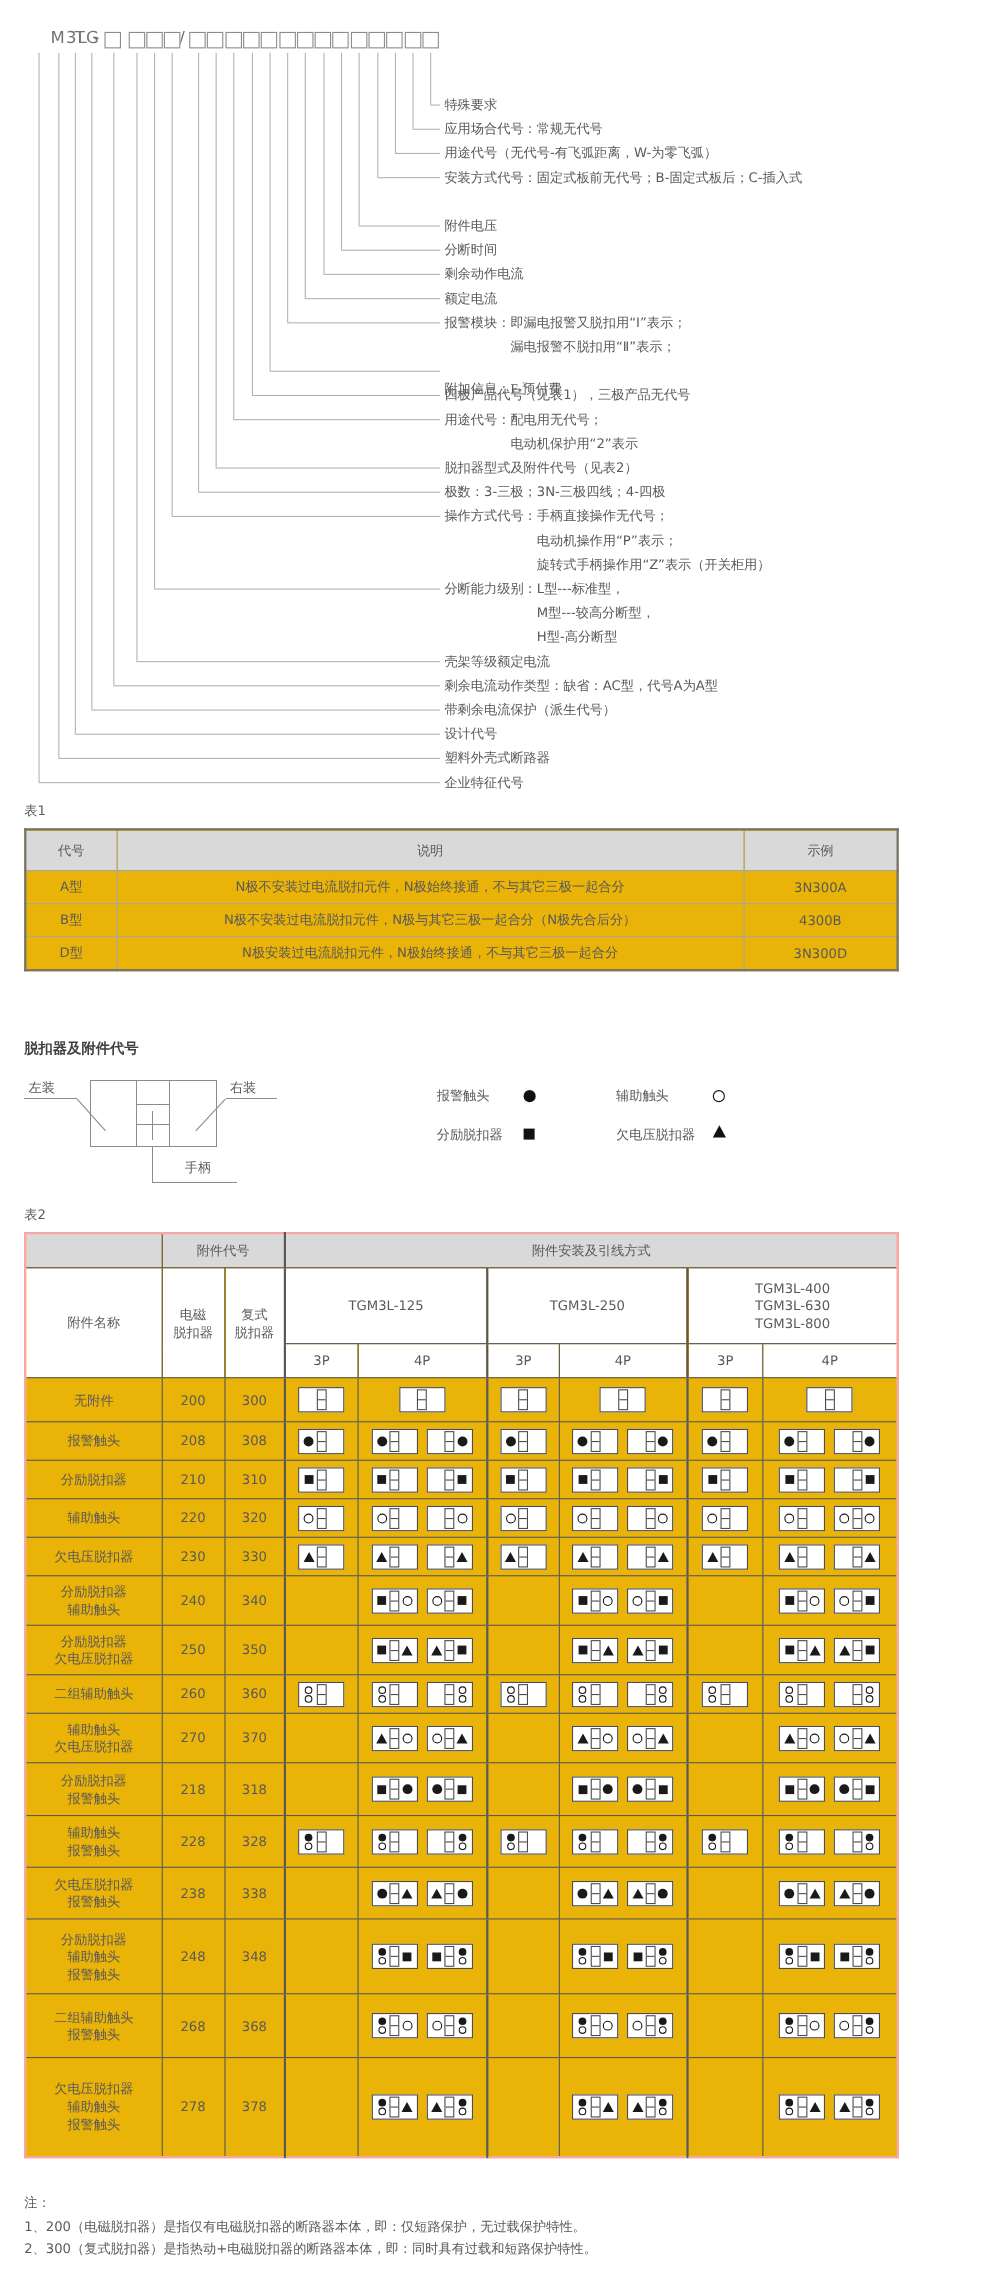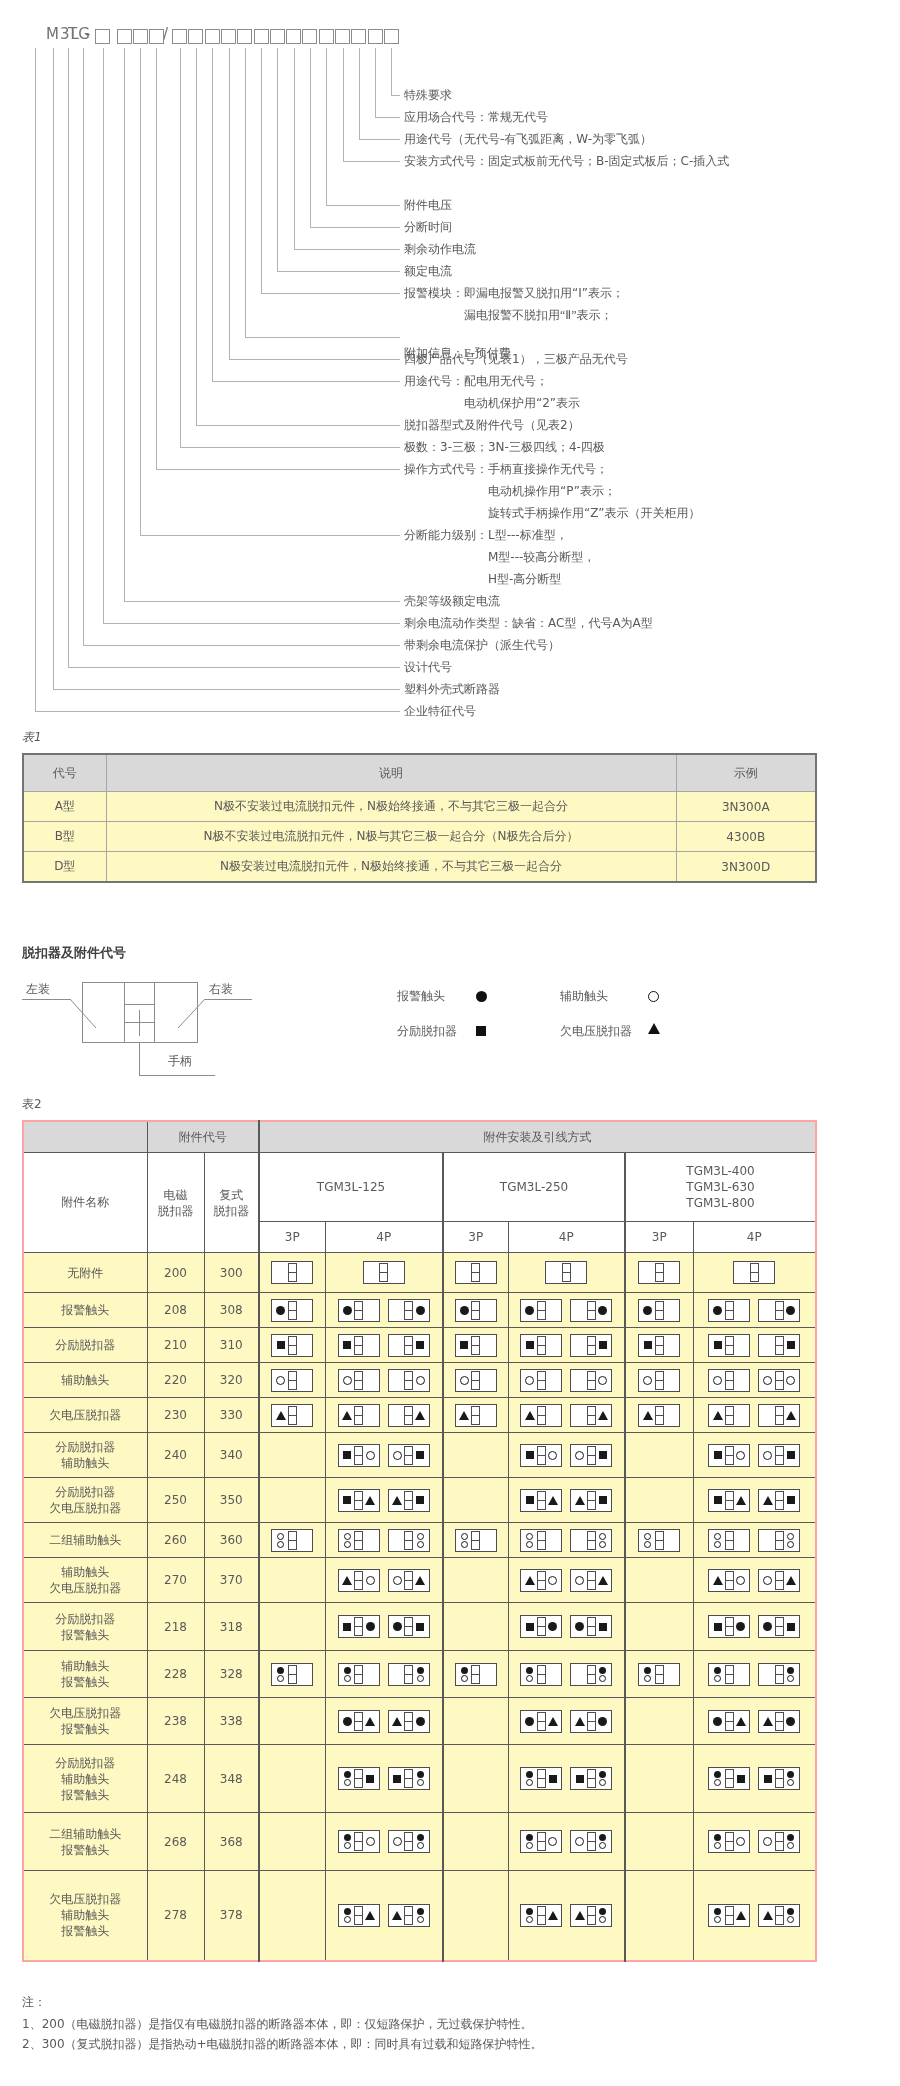--- a/index.html
+++ b/index.html
@@ -5,21 +5,21 @@
   html,body{margin:0;padding:0;background:#fff;}
   #canvas{position:relative;width:900px;height:2086px;background:#fff;overflow:hidden;
           font-family:"DejaVu Sans","Liberation Sans",sans-serif;color:#595959;}
   .vline{position:absolute;width:1px;background:#b3b3b3;}
   .hline{position:absolute;height:1px;background:#b3b3b3;}
   .treelabel{position:absolute;font-size:12px;line-height:22px;white-space:pre;color:#595959;}
   .codeletter{position:absolute;top:25px;font-size:15px;color:#737373;letter-spacing:1px;}
   .codebox{position:absolute;top:29px;width:13px;height:13px;border:1px solid #8c8c8c;background:#fff;}
   .seclabel{position:absolute;font-size:12px;color:#595959;}
   .sectitle{position:absolute;font-size:13px;font-weight:bold;color:#404040;}
-  table{border-collapse:collapse;table-layout:fixed;background:#fef9c3;}
+  table{border-collapse:collapse;table-layout:fixed;background:#eab308;}
   #t1{position:absolute;left:22px;top:753px;width:793px;border:2px solid #737373;}
   #t1 th,#t1 td{border:1px solid #a6a6a6;font-size:12px;color:#595959;text-align:center;font-weight:normal;overflow:hidden;}
   #t1 thead th{background:#d9d9d9;height:34px;}
   #t1 td{height:27px;}
   #t2{position:absolute;left:22px;top:1120px;width:793px;border:2px solid #fca5a5;}
   #t2 th,#t2 td{border:1px solid #595959;font-size:12px;color:#595959;text-align:center;font-weight:normal;
                 vertical-align:middle;overflow:hidden;}
   #t2 .ghead{background:#d9d9d9;height:28px;}
   #t2 .h2{height:66px;background:#fff;}
   #t2 .h3{height:28px;background:#fff;}
@@ -112,21 +112,21 @@
     <div class="treelabel" style="left: 404px; top: 216px;">分断时间</div>
     <div class="vline" style="left: 294px; top: 48px; height: 201px;"></div>
     <div class="hline" style="left: 294px; top: 249px; width: 106px;"></div>
     <div class="treelabel" style="left: 404px; top: 238px;">剩余动作电流</div>
     <div class="vline" style="left: 277px; top: 48px; height: 223px;"></div>
     <div class="hline" style="left: 277px; top: 271px; width: 123px;"></div>
     <div class="treelabel" style="left: 404px; top: 260px;">额定电流</div>
     <div class="vline" style="left: 261px; top: 48px; height: 245px;"></div>
     <div class="hline" style="left: 261px; top: 293px; width: 139px;"></div>
     <div class="treelabel" style="left: 404px; top: 282px;">报警模块：即漏电报警又脱扣用“Ⅰ”表示；</div>
-    <div class="treelabel" style="left: 404px; top: 304px; font-family: Liberation Serif, serif;">　　　　　漏电报警不脱扣用“Ⅱ”表示；</div>
+    <div class="treelabel" style="left: 404px; top: 304px;">　　　　　漏电报警不脱扣用“Ⅱ”表示；</div>
     <div class="vline" style="left: 245px; top: 48px; height: 289px;"></div>
     <div class="hline" style="left: 245px; top: 337px; width: 155px;"></div>
     <div class="treelabel" style="left: 404px; top: 342px; font-family: Liberation Serif, serif;">附加信息：F-预付费</div>
     <div class="vline" style="left: 229px; top: 48px; height: 311px;"></div>
     <div class="hline" style="left: 229px; top: 359px; width: 171px;"></div>
     <div class="treelabel" style="left: 404px; top: 348px;">四极产品代号（见表1），三极产品无代号</div>
     <div class="vline" style="left: 212px; top: 48px; height: 333px;"></div>
     <div class="hline" style="left: 212px; top: 381px; width: 188px;"></div>
     <div class="treelabel" style="left: 404px; top: 370px;">用途代号：配电用无代号；</div>
     <div class="treelabel" style="left: 404px; top: 392px;">　　　　　电动机保护用“2”表示</div>
@@ -157,21 +157,21 @@
     <div class="treelabel" style="left: 404px; top: 634px;">带剩余电流保护（派生代号）</div>
     <div class="vline" style="left: 68px; top: 48px; height: 619px;"></div>
     <div class="hline" style="left: 68px; top: 667px; width: 332px;"></div>
     <div class="treelabel" style="left: 404px; top: 656px;">设计代号</div>
     <div class="vline" style="left: 53px; top: 48px; height: 641px;"></div>
     <div class="hline" style="left: 53px; top: 689px; width: 347px;"></div>
     <div class="treelabel" style="left: 404px; top: 678px;">塑料外壳式断路器</div>
     <div class="vline" style="left: 35px; top: 48px; height: 663px;"></div>
     <div class="hline" style="left: 35px; top: 711px; width: 365px;"></div>
     <div class="treelabel" style="left: 404px; top: 700px;">企业特征代号</div>
-    <div class="seclabel" style="left: 22px; top: 729px; font-style: italic;">表1</div>
+    <div class="seclabel" style="left: 22px; top: 729px;">表1</div>
     <table id="t1">
       <colgroup>
         <col style="width: 83px;">
         <col style="width: 570px;">
         <col style="width: 140px;">
       </colgroup>
       <thead>
         <tr>
           <th>代号</th>
           <th>说明</th>

